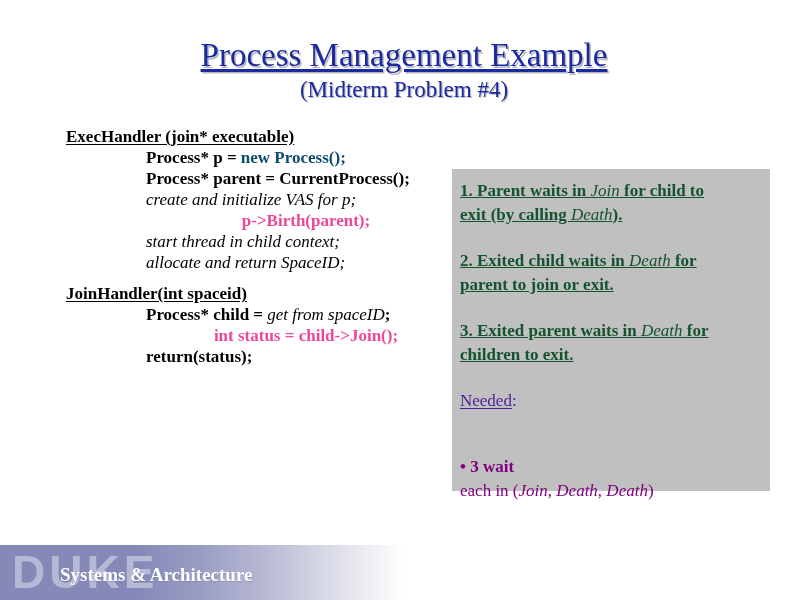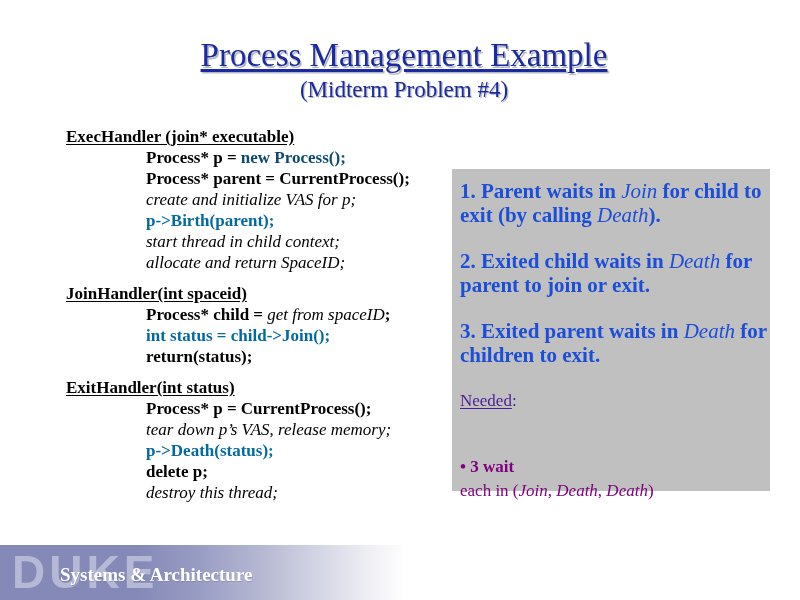--- a/index.html
+++ b/index.html
@@ -72,46 +72,47 @@
   .sig-row { line-height: 21px; }
 
   .code-line {
     font-size: 17px;
     line-height: 21px;
     color: #000000;
     font-weight: bold;
     padding-left: 80px;
     white-space: nowrap;
   }
-  .code-line.red { color: #0369a1; }
+  .code-line.red { color: #ec4899; text-align: center; }
   .code-line.ital {
     font-style: italic;
     font-weight: normal;
   }
   .tok-red  { color: #0c4a6e; text-align: center; }
   .tok-blk  { color: #000000; }
   .tok-ital { font-style: italic; font-weight: normal; }
 
   
   #notes-panel {
     position: absolute;
     left: 452px;
     top: 169px;
     width: 318px;
     height: 322px;
     background: #c0c0c0;
     box-sizing: border-box;
     padding: 10px 12px 0 8px;
   }
   .note-line {
-    font-size: 21px;
-    line-height: 24px;
-    color: #1d4ed8;
-    font-weight: bold;
-    white-space: nowrap;
+    font-size: 17px;
+    line-height: 24px;
+    color: #14532d;
+    font-weight: bold;
+    white-space: nowrap;
+    text-decoration: underline;
   }
   .note-line .em {
     font-style: italic;
     font-weight: normal;
   }
   .note-gap { height: 22px; line-height: 22px; font-size: 0; }
   .note-head {
     font-size: 17px;
     line-height: 24px;
     color: #4c1d95;
@@ -193,28 +194,20 @@
       <div class="code-line red">p-&gt;Birth(parent);</div>
       <div class="code-line ital">start thread in child context;</div>
       <div class="code-line ital">allocate and return SpaceID;</div>
     </div>
     <div class="code-block">
       <div class="sig-row"><span class="sig-line">JoinHandler(int spaceid)</span></div>
       <div class="code-line"><span class="tok-blk">Process* child = </span><span class="tok-ital">get from spaceID</span><span class="tok-blk">;</span></div>
       <div class="code-line red">int status = child-&gt;Join();</div>
       <div class="code-line">return(status);</div>
     </div>
-    <div class="code-block">
-      <div class="sig-row"><span class="sig-line">ExitHandler(int status)</span></div>
-      <div class="code-line">Process* p = CurrentProcess();</div>
-      <div class="code-line ital">tear down p’s VAS, release memory;</div>
-      <div class="code-line red">p-&gt;Death(status);</div>
-      <div class="code-line">delete p;</div>
-      <div class="code-line ital">destroy this thread;</div>
-    </div>
   </div>
 
 <div id="notes-panel">
     <div class="note-line"><span>1. Parent waits in </span><span class="em">Join</span><span> for child to</span></div>
     <div class="note-line"><span>exit (by calling </span><span class="em">Death</span><span>).</span></div>
     <div class="note-gap"></div>
     <div class="note-line"><span>2. Exited child waits in </span><span class="em">Death</span><span> for</span></div>
     <div class="note-line"><span>parent to join or exit.</span></div>
     <div class="note-gap"></div>
     <div class="note-line"><span>3. Exited parent waits in </span><span class="em">Death</span><span> for</span></div>

